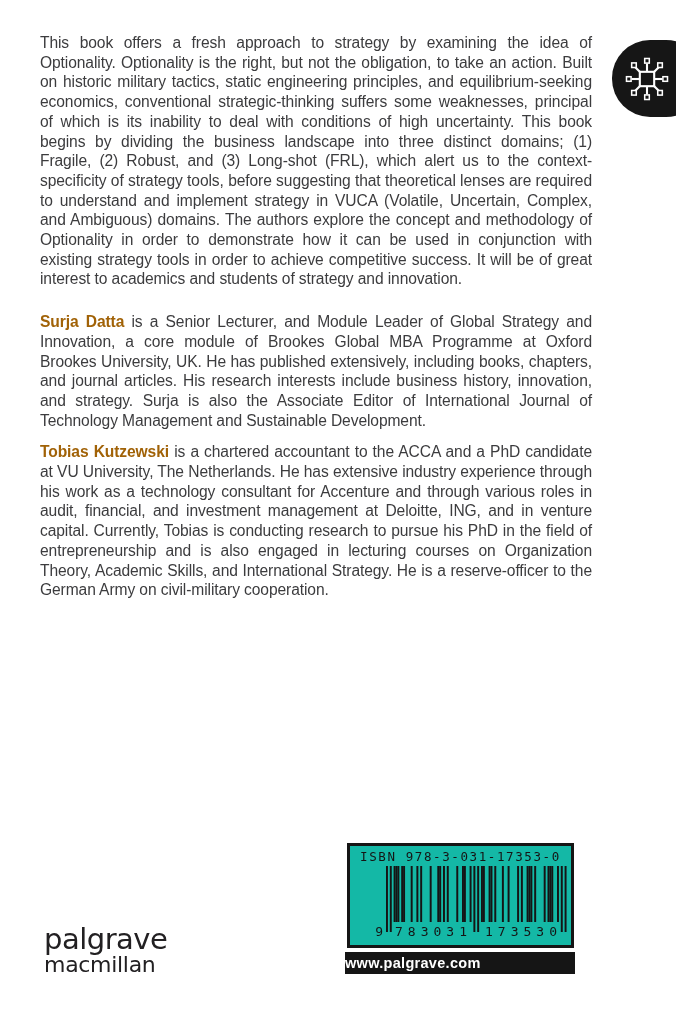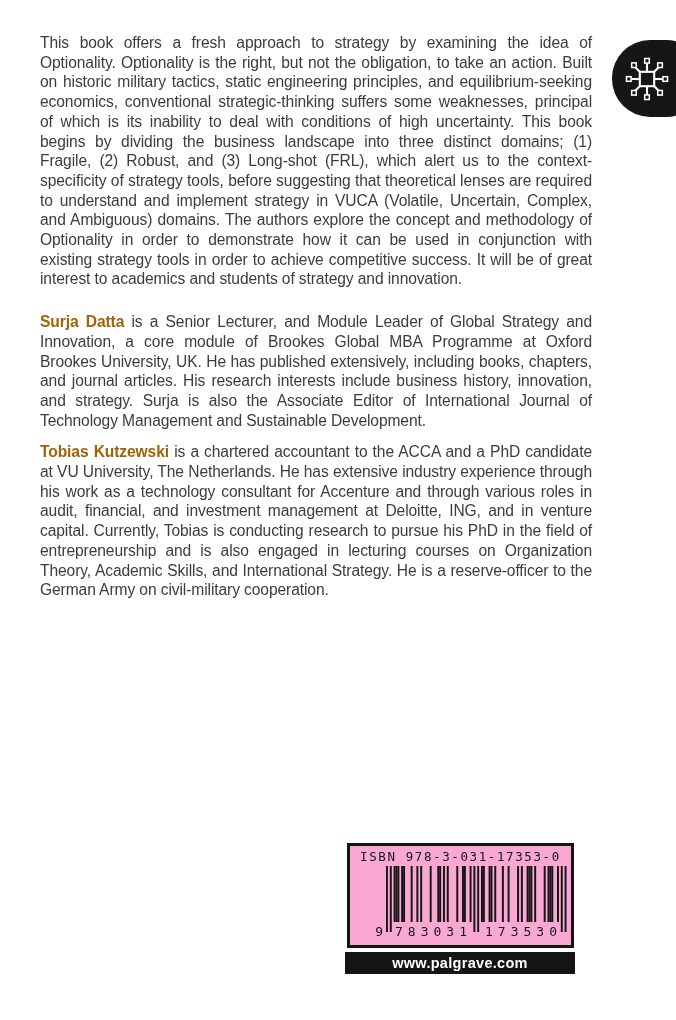--- a/index.html
+++ b/index.html
@@ -37,21 +37,21 @@
     position:absolute;left:12px;top:50%;
     transform:translateY(-50%);
     width:46px;height:46px;
   }
   
   .barcode-box{
     position:absolute;
     left:347px;top:843px;
     width:227px;height:105px;
     box-sizing:border-box;
-    background:#f9a8d4;
+    background:#14b8a6;
     border:3px solid #151515;
     text-align:center;
   }
   .isbn-label{
     display:block;
     margin-top:3px;
     font-family:"DejaVu Sans Mono",monospace;
     font-size:12.5px;
     letter-spacing:1.6px;
     color:#151515;
@@ -66,21 +66,21 @@
   }
   .web-bar{
     position:absolute;
     left:345px;top:952px;
     width:230px;height:22px;
     background:#151515;
     color:#ffffff;
     font-size:14.5px;
     font-weight:bold;
     letter-spacing:0.3px;
-    display:flex;align-items:center;justify-content:center;
+    display:flex;align-items:center;justify-content:flex-start;
   }
   
   .publisher-logo{
     position:absolute;
     left:44px;top:924px;
     color:#222022;
     font-family:"DejaVu Sans",sans-serif;
   }
   .publisher-logo .line1{
     display:block;
@@ -189,14 +189,18 @@
       <text x="33" y="70" text-anchor="end">9</text>
       <text x="81" y="70" text-anchor="middle" textLength="72" lengthAdjust="spacing">783031</text>
       <text x="171" y="70" text-anchor="middle" textLength="72" lengthAdjust="spacing">173530</text>
     </svg>
   </div>
 
   <div class="web-bar">
     <span>www.palgrave.com</span>
   </div>
 
+  <div class="publisher-logo">
+    <span class="line1">palgrave</span>
+    <span class="line2">macmillan</span>
+  </div>
 
 </div>
 
 </body></html>

